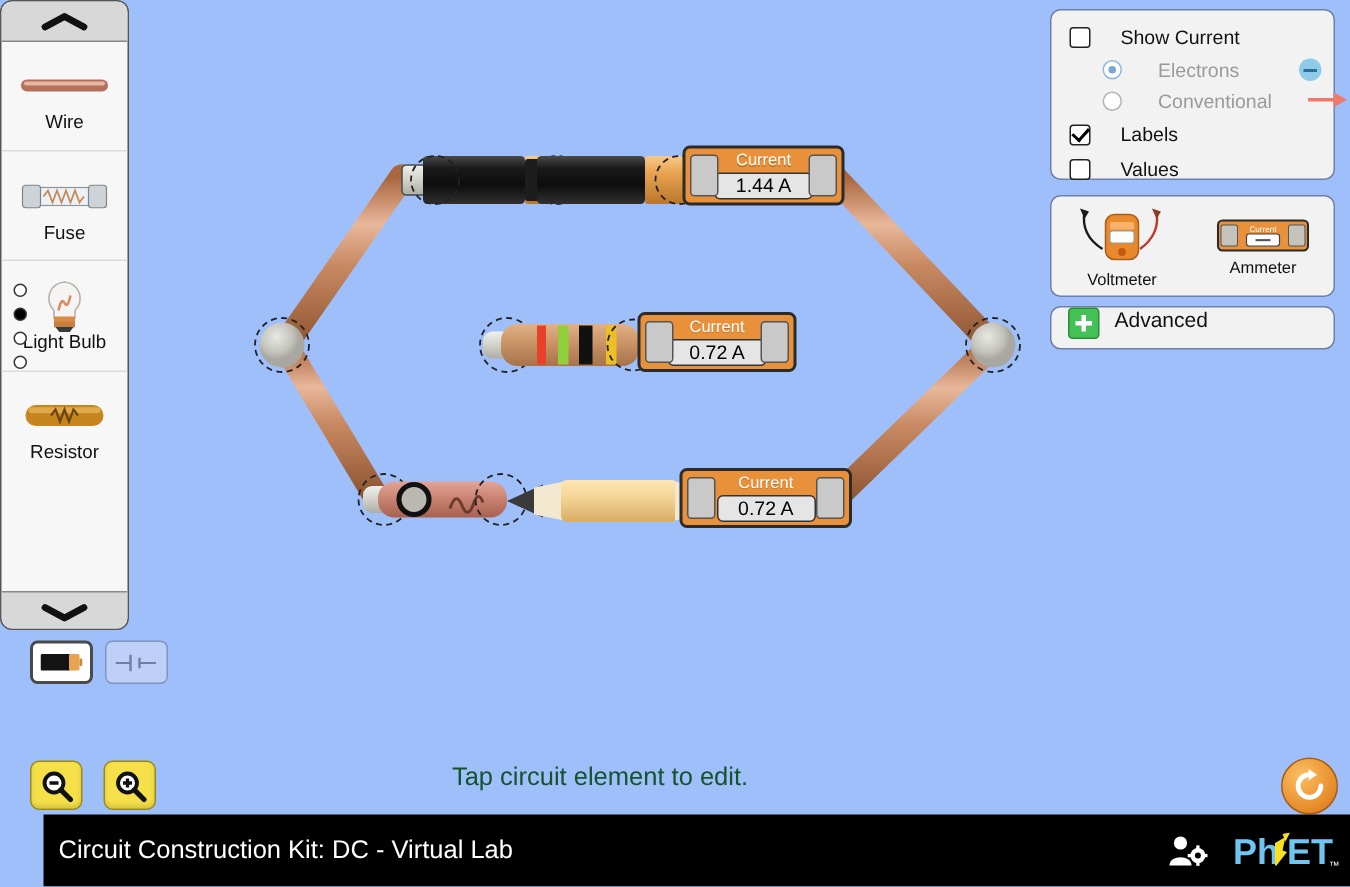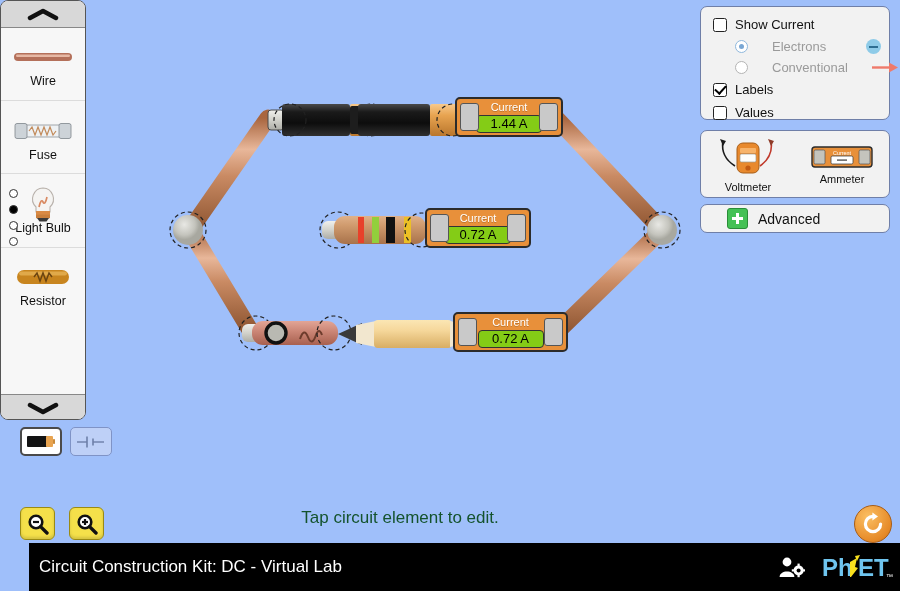--- a/index.html
+++ b/index.html
@@ -45,21 +45,21 @@
   #viewtoggle{position:absolute;left:20px;top:427px;display:flex;gap:8px;}
   .vt{
     width:42px;height:29px;border-radius:5px;box-sizing:border-box;
     display:flex;align-items:center;justify-content:center;cursor:pointer;
   }
   .vt.sel{background:#fff;border:2px solid #4a4a4a;}
   .vt.unsel{background:#bed0f7;border:1px solid #7f93c6;}
 
   
   #displaypanel{right:10px;top:6px;width:190px;height:114px;}
-  .cbrow{display:flex;align-items:center;height:23px;padding-left:12px;gap:8px;}
+  .cbrow{display:flex;align-items:center;height:23px;padding-left:12px;gap:20px;}
   .cb{width:14px;height:14px;border:1.6px solid #222;border-radius:2.5px;background:#fff;
       box-sizing:border-box;position:relative;flex:none;cursor:pointer;}
   .cb.checked::after{
     content:"";position:absolute;left:3px;top:-1px;width:5px;height:9px;
     border:solid #000;border-width:0 2.4px 2.4px 0;transform:rotate(42deg);
   }
   .cbtxt{font-size:13px;color:#111;}
   .cbtxt.dim{color:#9a9a9a;}
   .radrow{display:flex;align-items:center;height:21px;padding-left:34px;gap:24px;}
   .rad{width:13px;height:13px;border:1.6px solid #b4b4b4;border-radius:50%;background:#fff;
@@ -71,41 +71,41 @@
           margin-left:auto;margin-right:8px;flex:none;}
   .e-chip::after{content:"";position:absolute;left:3px;top:6.5px;width:9px;height:2px;background:#2d6e91;}
   .arrow-chip{margin-left:auto;margin-right:6px;flex:none;}
 
   #meterpanel{right:10px;top:130px;width:190px;height:68px;}
   .meters{display:flex;height:100%;align-items:center;}
   .meter{flex:1;display:flex;flex-direction:column;align-items:center;justify-content:center;
          gap:2px;cursor:pointer;}
   .meter-label{font-size:11px;color:#111;}
 
-  #advpanel{right:10px;top:204px;width:190px;height:29px;display:flex;align-items:center;gap:10px;padding-left:26px;}
+  #advpanel{right:10px;top:204px;width:190px;height:29px;display:flex;gap:10px;padding-left:11px;}
   .plusbtn{width:19px;height:19px;border-radius:3px;background:#44c155;border:1px solid #2a8d38;
     position:relative;flex:none;cursor:pointer;}
   .plusbtn::before,.plusbtn::after{content:"";position:absolute;background:#fff;}
   .plusbtn::before{left:4px;top:8px;width:11px;height:3px;}
   .plusbtn::after{left:8px;top:4px;width:3px;height:11px;}
   .advtxt{font-size:14px;color:#111;}
 
   
   #circuit{position:absolute;left:0;top:0;width:900px;height:500px;}
 
   
   .ammeter{
     position:absolute;background:#e8903a;border:2px solid #2b2b2b;border-radius:5px;
     box-sizing:border-box;display:flex;align-items:center;justify-content:center;
     cursor:pointer;
   }
   .am-inner{display:flex;flex-direction:column;align-items:center;justify-content:center;line-height:1;}
   .am-title{font-size:11px;color:#fff;text-shadow:0 1px 0 #0003;margin-bottom:2px;}
   .am-val{
-    background:#84cc16;border:1.2px solid #333;border-radius:4px;
+    background:#e5e5e5;border:1.2px solid #333;border-radius:4px;
     font-size:13px;color:#000;padding:1px 7px 2px;min-width:50px;text-align:center;
   }
   .am-tab{position:absolute;top:50%;transform:translateY(-50%);width:17px;height:26px;
      background:#c9c9c9;border:1px solid #555;}
   .am-tab.l{left:3px;border-radius:3px;}
   .am-tab.r{right:3px;border-radius:3px;}
 
   
   #status{position:absolute;left:0;top:508px;width:800px;text-align:center;
      font-size:17px;color:#14532d;}

